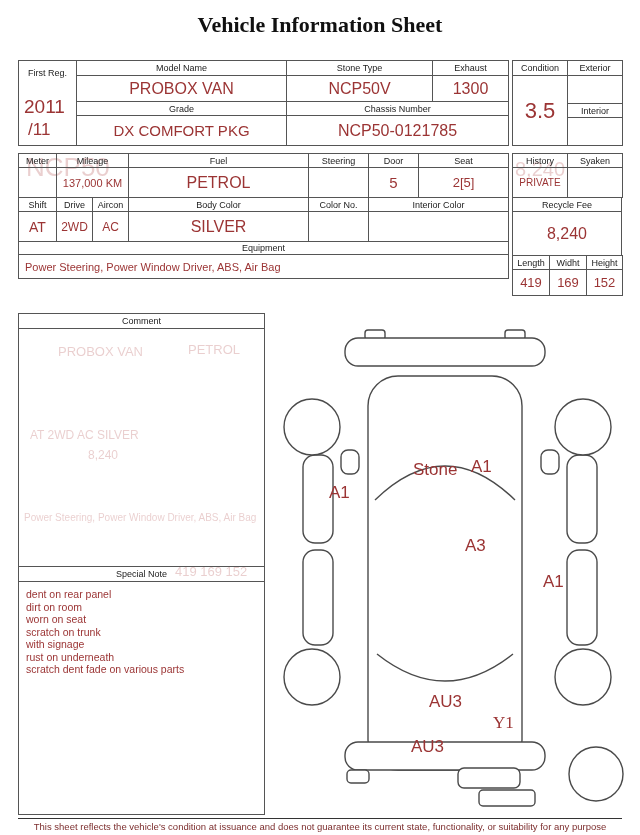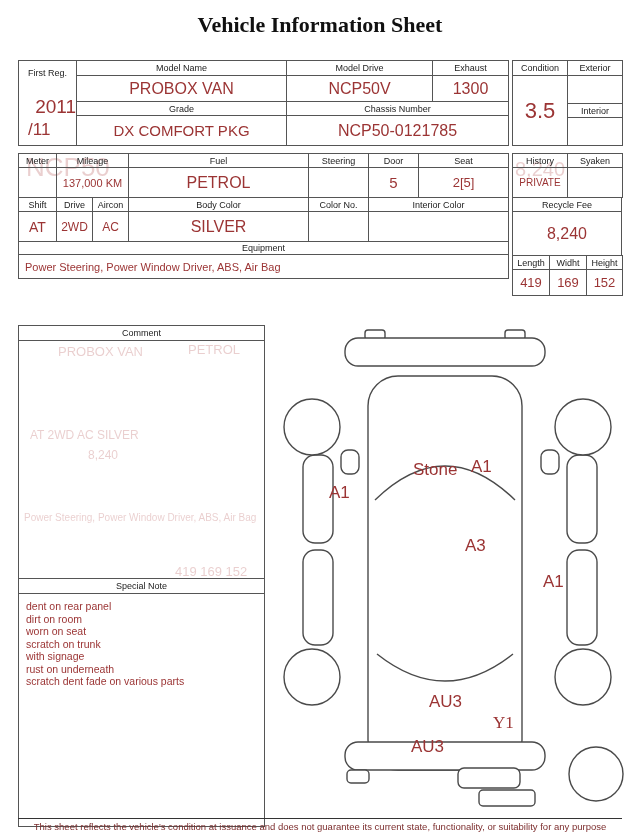--- a/index.html
+++ b/index.html
@@ -11,24 +11,24 @@
   .tbl2 { border-collapse: collapse; table-layout: fixed; width: 110px; background: transparent; }
   .tbl td, .tbl2 td { border: 1px solid #555; text-align: center; vertical-align: middle; padding: 0; overflow: hidden; }
   td.lbl, .lbl { font-size: 9px; color: #222; }
   .val { color: #9b3434; }
   .fs22{font-size:22px;} .fs16{font-size:16px;} .fs15{font-size:15px;}
   .fs14{font-size:14px;} .fs13{font-size:13px;} .fs12{font-size:12px;} .fs11{font-size:11px;} .fs10{font-size:10px;}
   .h13 td{height:13px;} .h14 td{height:14px;} .h15 td{height:15px;} .h24 td{height:24px;}
   .h26 td{height:26px;} .h28 td{height:28px;} .h30 td{height:30px;} .h44 td{height:44px;}
   .firstreg-cell { vertical-align: top; }
   .firstreg-cell .lbl { margin-top: 2px; }
-  .firstreg-cell .year { font-size: 19px; text-align: right; padding-left: 5px; margin-top: 18px; }
+  .firstreg-cell .year { font-size: 19px; text-align: left; padding-left: 5px; margin-top: 18px; }
   .firstreg-cell .month { font-size: 17px; text-align: left; padding-left: 9px; margin-top: 2px; }
   .left-pad { text-align: left !important; padding-left: 6px !important; }
-  .comment-box { position: absolute; left: 18px; top: 325px; width: 247px; height: 502px; border: 1px solid #555; background: transparent; }
+  .comment-box { position: absolute; left: 18px; top: 313px; width: 247px; height: 502px; border: 1px solid #555; background: transparent; }
   .box-header { height: 15px; border-bottom: 1px solid #555; text-align: center; font-size: 9px; color: #222; padding-top: 2px; }
   .comment-area { height: 238px; border-bottom: 1px solid #555; }
   .note-area { padding: 6px 4px 0 7px; }
   .note-item { font-size: 10.5px; line-height: 12.5px; color: #9b3434; }
   .diagram { position: absolute; left: 265px; top: 312px; width: 370px; height: 500px; }
   .diagram svg { position: absolute; left: 0; top: 0; }
   .marker { position: absolute; font-size: 17px; color: #9b3434; white-space: nowrap; }
   .ghost { position: absolute; color: rgba(175, 70, 70, 0.26); white-space: nowrap; }
   .ghost.wrap { white-space: normal; max-width: 238px; }
   .footer-line { position: absolute; left: 18px; top: 818px; width: 604px; border-top: 1px solid #333; }
@@ -60,21 +60,21 @@
         <col style="width:76px">
       </colgroup>
     <tbody>
         <tr class="h15">
       <td rowspan="4" class="firstreg-cell">
         <div class="lbl">First Reg.</div>
         <div class="val year">2011</div>
         <div class="val month">/11</div>
       </td>
       <td class="lbl">Model Name</td>
-      <td class="lbl">Model Drive</td>
+      <td class="lbl">Stone Type</td>
       <td class="lbl">Exhaust</td>
     </tr>
     <tr class="h26">
       <td class="val fs16">PROBOX VAN</td>
       <td class="val fs16">NCP50V</td>
       <td class="val fs16">1300</td>
     </tr>
     <tr class="h14">
       <td class="lbl">Grade</td>
       <td class="lbl" colspan="2">Chassis Number</td>

